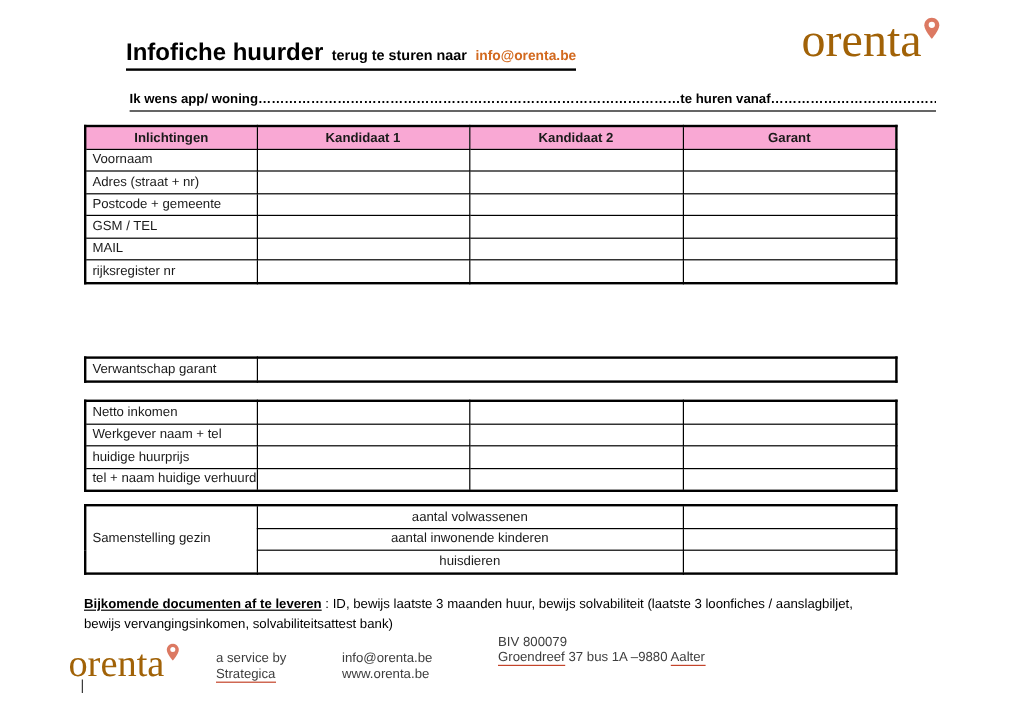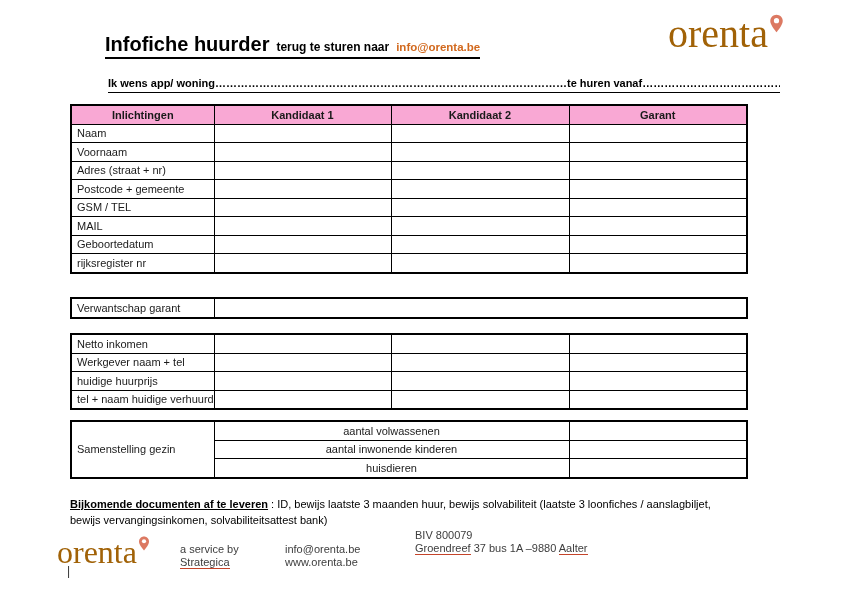--- a/index.html
+++ b/index.html
@@ -104,26 +104,20 @@
         <col style="width:178px">
       </colgroup>
     <tbody>
         <tr>
       <th>Inlichtingen</th>
       <th>Kandidaat 1</th>
       <th>Kandidaat 2</th>
       <th>Garant</th>
     </tr>
     <tr>
-          <td>Naam</td>
-          <td></td>
-          <td></td>
-          <td></td>
-        </tr>
-    <tr>
           <td>Voornaam</td>
           <td></td>
           <td></td>
           <td></td>
         </tr>
     <tr>
           <td>Adres (straat + nr)</td>
           <td></td>
           <td></td>
           <td></td>
@@ -135,26 +129,20 @@
           <td></td>
         </tr>
     <tr>
           <td>GSM / TEL</td>
           <td></td>
           <td></td>
           <td></td>
         </tr>
     <tr>
           <td>MAIL</td>
-          <td></td>
-          <td></td>
-          <td></td>
-        </tr>
-    <tr>
-          <td>Geboortedatum</td>
           <td></td>
           <td></td>
           <td></td>
         </tr>
     <tr>
           <td>rijksregister nr</td>
           <td></td>
           <td></td>
           <td></td>
         </tr>

